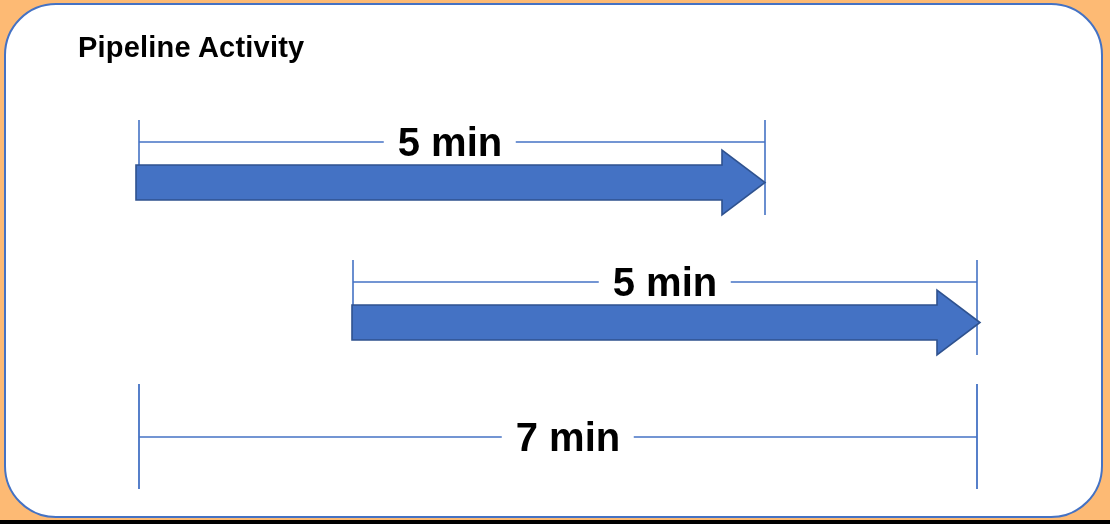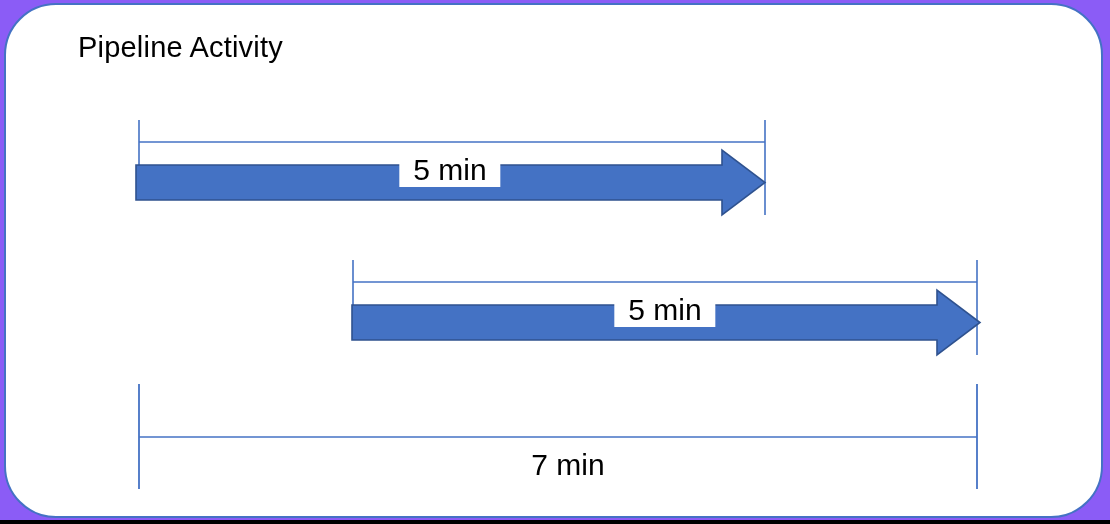--- a/index.html
+++ b/index.html
@@ -11,21 +11,22 @@
     width: 1110px;
     height: 524px;
     overflow: hidden;
     font-family: "Liberation Sans", sans-serif;
   }
 
   #canvas {
     position: relative;
     width: 1110px;
     height: 520px;
-    background: #8b5cf6;
+    background: #fdba74;
+    font-weight: bold;
   }
 
   
   #card {
     position: absolute;
     left: 4px;
     top: 3px;
     width: 1099px;
     height: 515px;
     box-sizing: border-box;
@@ -48,29 +49,28 @@
     top: 30px;
     font-size: 29px;
     line-height: 34px;
     color: #000000;
     white-space: nowrap;
     letter-spacing: 0.2px;
   }
 
   .dim-label {
     position: absolute;
-    font-size: 30px;
+    font-size: 40px;
     line-height: 34px;
     color: #000000;
     white-space: nowrap;
     text-align: center;
     background: #ffffff;
     padding: 0 14px;
     transform: translateX(-50%);
-    margin-top: 28px;
   }
 
   #label-1 { left: 450px; top: 125px; }
   #label-2 { left: 665px; top: 265px; }
   #label-3 { left: 568px; top: 420px; text-align: center; }
 </style>
 </head>
 <body>
 
 <div id="canvas">

